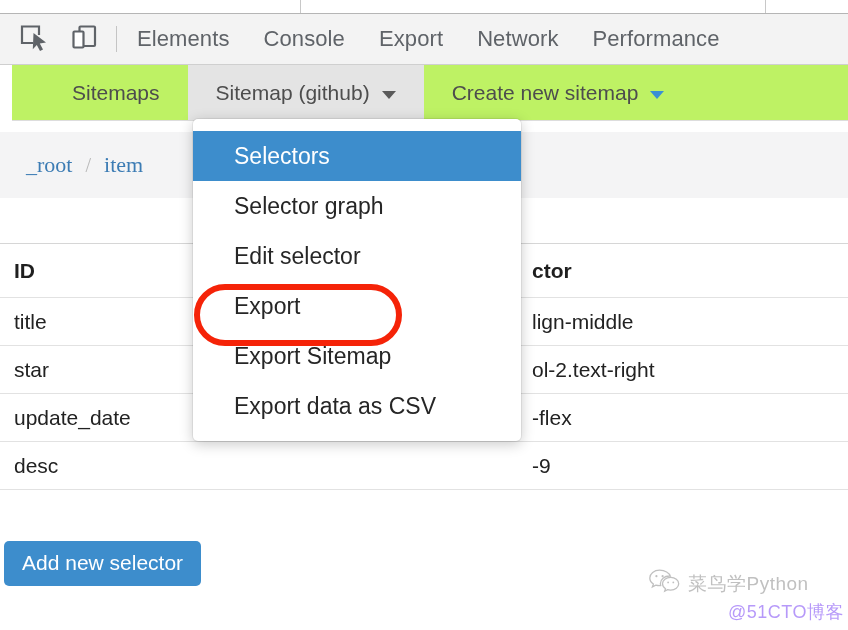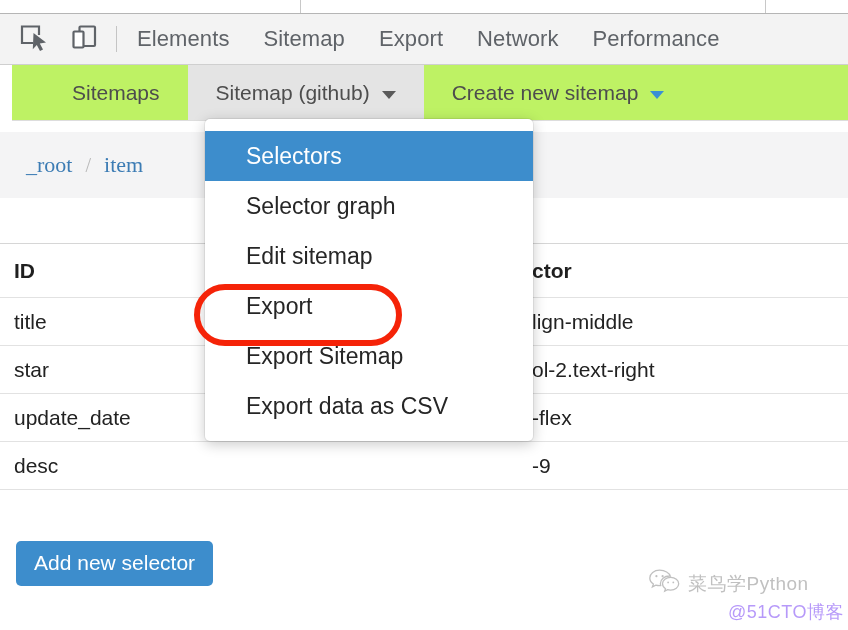--- a/index.html
+++ b/index.html
@@ -162,21 +162,21 @@
   #selector-table tbody td {
     font-size: 21px;
     color: #222222;
   }
   .col-id  { width: 518px; padding-left: 14px !important; }
   .col-sel { width: 330px; }
 
   
   #add-new-selector {
     position: absolute;
-    left: 16px; top: 541px;
+    left: 4px; top: 541px;
     background: #3d8dcc;
     color: #ffffff;
     font-size: 21px;
     border: none;
     border-radius: 5px;
     padding: 11px 18px 13px 18px;
     cursor: pointer;
     font-family: inherit;
     line-height: 1;
   }
@@ -185,21 +185,20 @@
   #sitemap-dropdown {
     position: absolute;
     left: 193px; top: 119px;
     width: 328px;
     background: #ffffff;
     border-radius: 5px;
     box-shadow: 0 3px 14px rgba(0,0,0,0.22), 0 0 0 1px rgba(0,0,0,0.06);
     padding: 12px 0 10px 0;
     box-sizing: border-box;
     z-index: 40;
-    margin-left: 12px;
   }
   .menu-item {
     height: 50px;
     display: flex;
     align-items: center;
     padding-left: 41px;
     font-size: 23px;
     color: #262626;
     white-space: nowrap;
     cursor: pointer;
@@ -277,21 +276,21 @@
       <svg width="30" height="30" viewBox="0 0 30 30" aria-hidden="true">
         <rect x="10.5" y="4.5" width="15.5" height="19.5" rx="1" fill="none" stroke="#5f6368" stroke-width="2.2"></rect>
         <rect x="4.5" y="9.5" width="10" height="16" rx="1" fill="#ffffff" stroke="#5f6368" stroke-width="2.2"></rect>
       </svg>
     </span>
   </div>
 
   <div class="toolbar-sep"></div>
 
   <div class="panel-tab first-tab">Elements</div>
-  <div class="panel-tab">Sitemap</div>
+  <div class="panel-tab">Console</div>
   <div class="panel-tab">Export</div>
   <div class="panel-tab">Network</div>
   <div class="panel-tab">Performance</div>
 </div>
 
 <div id="sitemap-tabbar">
   <div class="sm-tab pad-left">
     <span>Sitemaps</span>
   </div>
   <div class="sm-tab active">
@@ -335,21 +334,21 @@
       <td class="col-sel">-9</td>
     </tr>
   </tbody>
 </table>
 
 <button id="add-new-selector">Add new selector</button>
 
 <div id="sitemap-dropdown">
   <div class="menu-item selected">Selectors</div>
   <div class="menu-item">Selector graph</div>
-  <div class="menu-item">Edit sitemap</div>
+  <div class="menu-item">Edit selector</div>
   <div class="menu-item">Export</div>
   <div class="menu-item">Export Sitemap</div>
   <div class="menu-item">Export data as CSV</div>
 </div>
 
 <div id="scrape-annotation"></div>
 
 <div id="watermark">
   <div class="wm-row1">
     <span class="wm-icon">

